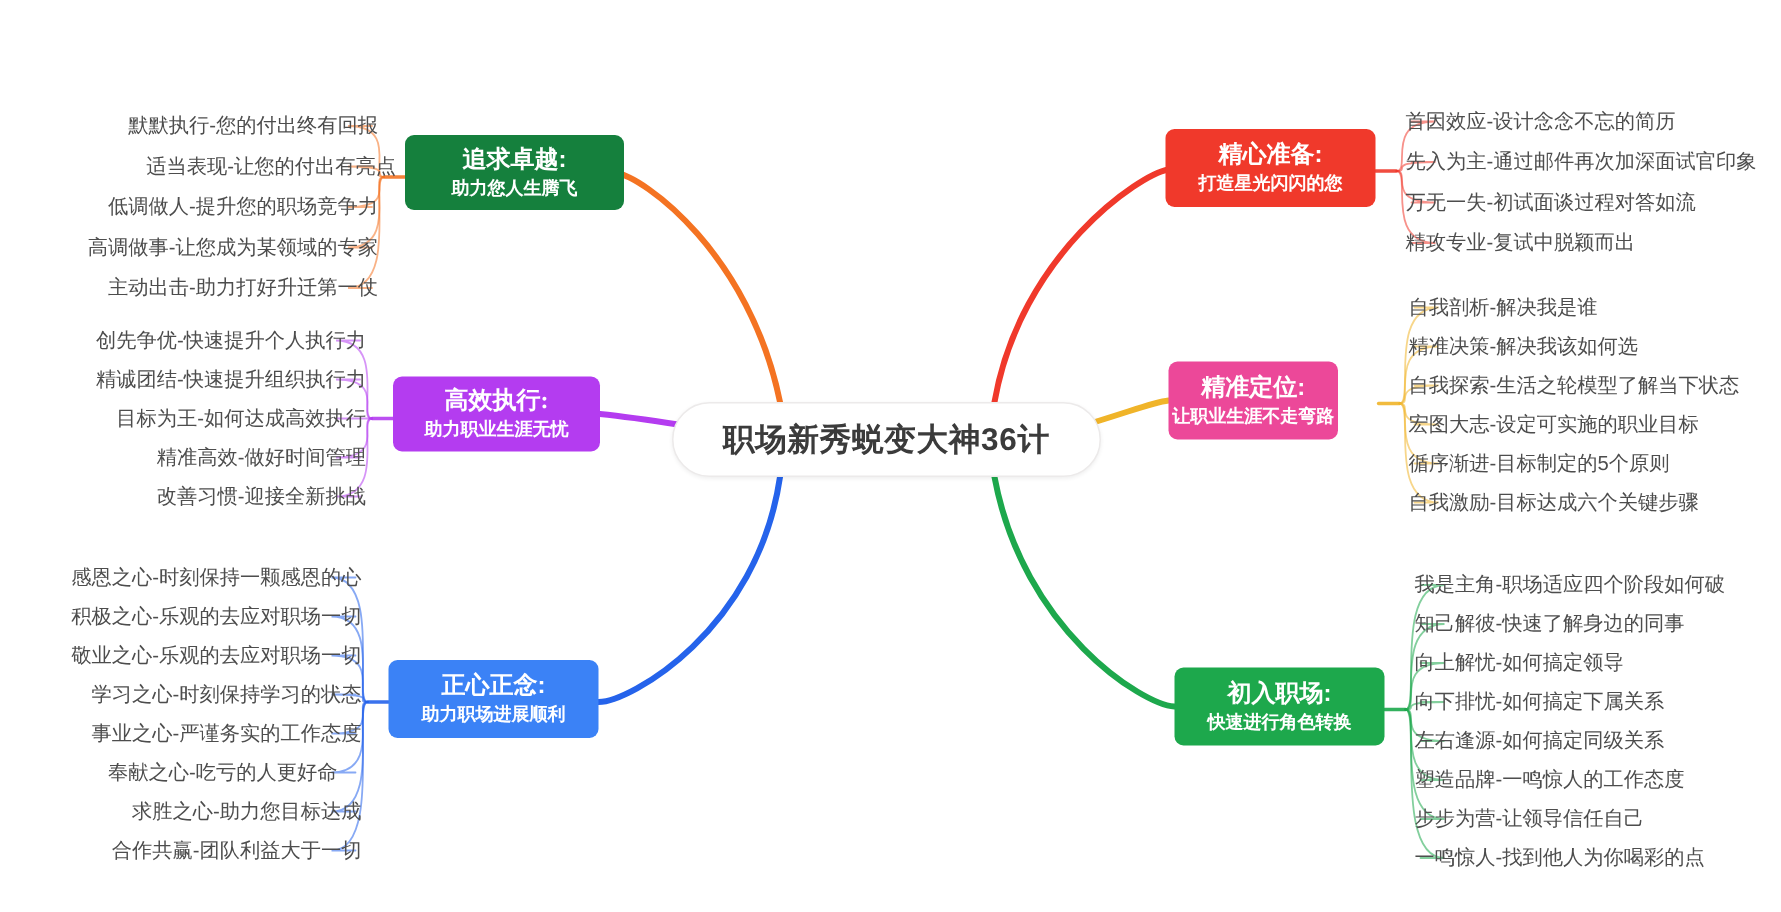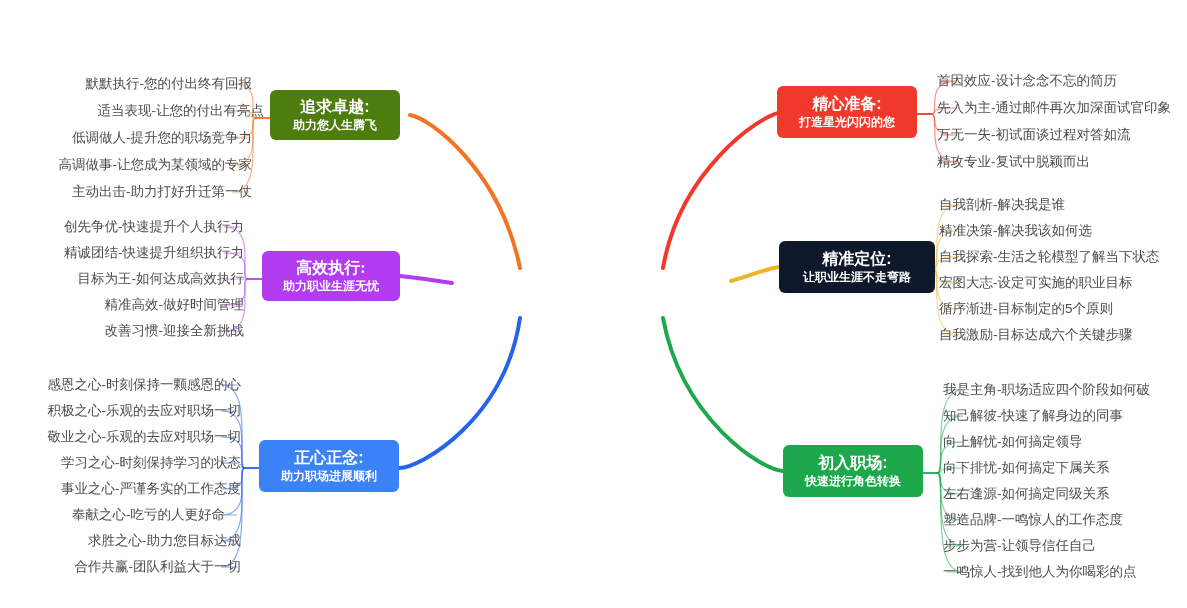--- a/index.html
+++ b/index.html
@@ -108,23 +108,26 @@
       <path d="M 937 473 C 947 473, 929 390, 963 390 L 947 390" fill="none" stroke="#1DA84C" stroke-width="1.2" stroke-linecap="round" opacity="0.55"></path>
       <path d="M 937 473 C 947 473, 929 416, 963 416 L 947 416" fill="none" stroke="#1DA84C" stroke-width="1.2" stroke-linecap="round" opacity="0.55"></path>
       <path d="M 937 473 C 947 473, 929 442, 963 442 L 947 442" fill="none" stroke="#1DA84C" stroke-width="1.2" stroke-linecap="round" opacity="0.55"></path>
       <path d="M 937 473 C 947 473, 929 468, 963 468 L 947 468" fill="none" stroke="#1DA84C" stroke-width="1.2" stroke-linecap="round" opacity="0.55"></path>
       <path d="M 937 473 C 947 473, 929 494, 963 494 L 947 494" fill="none" stroke="#1DA84C" stroke-width="1.2" stroke-linecap="round" opacity="0.55"></path>
       <path d="M 937 473 C 947 473, 929 520, 963 520 L 947 520" fill="none" stroke="#1DA84C" stroke-width="1.2" stroke-linecap="round" opacity="0.55"></path>
       <path d="M 937 473 C 947 473, 929 546, 963 546 L 947 546" fill="none" stroke="#1DA84C" stroke-width="1.2" stroke-linecap="round" opacity="0.55"></path>
       <path d="M 937 473 C 947 473, 929 572, 963 572 L 947 572" fill="none" stroke="#1DA84C" stroke-width="1.2" stroke-linecap="round" opacity="0.55"></path>
     </svg>
 
+  <div class="center-node">
+    <span>职场新秀蜕变大神36计</span>
+  </div>
 
   <div id="nodes-layer">
-      <div class="branch-node" style="left: 270px; top: 90px; width: 130px; height: 50px; background: #4d7c0f;">
+      <div class="branch-node" style="left: 270px; top: 90px; width: 146px; height: 50px; background: #15803d;">
         <div class="b-title">追求卓越:</div>
         <div class="b-sub">助力您人生腾飞</div>
       </div>
       <div class="leaf left" style="top: 76px; left: 0px; width: 252px; padding-right: 0px;">默默执行-您的付出终有回报</div>
       <div class="leaf left" style="top: 103px; left: 0px; width: 264px; padding-right: 0px;">适当表现-让您的付出有亮点</div>
       <div class="leaf left" style="top: 130px; left: 0px; width: 252px; padding-right: 0px;">低调做人-提升您的职场竞争力</div>
       <div class="leaf left" style="top: 157px; left: 0px; width: 252px; padding-right: 0px;">高调做事-让您成为某领域的专家</div>
       <div class="leaf left" style="top: 184px; left: 0px; width: 252px; padding-right: 0px;">主动出击-助力打好升迁第一仗</div>
       <div class="branch-node" style="left: 262px; top: 251px; width: 138px; height: 50px; background: rgb(180, 60, 240); font-family: Liberation Serif, serif;">
         <div class="b-title">高效执行:</div>
@@ -148,21 +151,21 @@
       <div class="leaf left" style="top: 533px; left: 0px; width: 241px; padding-right: 0px;">求胜之心-助力您目标达成</div>
       <div class="leaf left" style="top: 559px; left: 0px; width: 241px; padding-right: 0px;">合作共赢-团队利益大于一切</div>
       <div class="branch-node" style="left: 777px; top: 86px; width: 140px; height: 52px; background: rgb(240, 57, 43);">
         <div class="b-title">精心准备:</div>
         <div class="b-sub">打造星光闪闪的您</div>
       </div>
       <div class="leaf right" style="top: 73px; left: 937px; width: 250px;">首因效应-设计念念不忘的简历</div>
       <div class="leaf right" style="top: 100px; left: 937px; width: 250px;">先入为主-通过邮件再次加深面试官印象</div>
       <div class="leaf right" style="top: 127px; left: 937px; width: 250px;">万无一失-初试面谈过程对答如流</div>
       <div class="leaf right" style="top: 154px; left: 937px; width: 250px;">精攻专业-复试中脱颖而出</div>
-      <div class="branch-node" style="left: 779px; top: 241px; width: 156px; height: 52px; background: #0f172a;">
+      <div class="branch-node" style="left: 779px; top: 241px; width: 113px; height: 52px; background: #ec4899;">
         <div class="b-title">精准定位:</div>
         <div class="b-sub">让职业生涯不走弯路</div>
       </div>
       <div class="leaf right" style="top: 197px; left: 939px; width: 248px;">自我剖析-解决我是谁</div>
       <div class="leaf right" style="top: 223px; left: 939px; width: 248px;">精准决策-解决我该如何选</div>
       <div class="leaf right" style="top: 249px; left: 939px; width: 248px;">自我探索-生活之轮模型了解当下状态</div>
       <div class="leaf right" style="top: 275px; left: 939px; width: 248px;">宏图大志-设定可实施的职业目标</div>
       <div class="leaf right" style="top: 301px; left: 939px; width: 248px;">循序渐进-目标制定的5个原则</div>
       <div class="leaf right" style="top: 327px; left: 939px; width: 248px;">自我激励-目标达成六个关键步骤</div>
       <div class="branch-node" style="left: 783px; top: 445px; width: 140px; height: 52px; background: rgb(29, 168, 76);">

